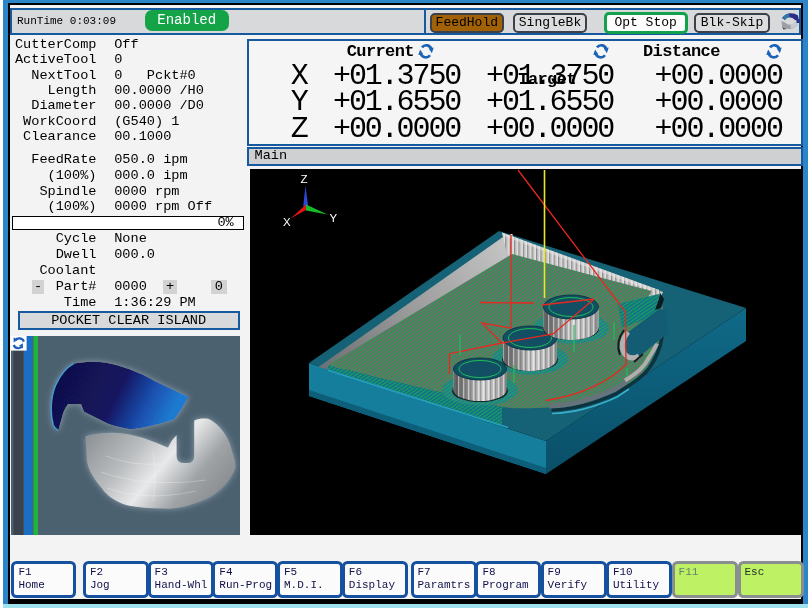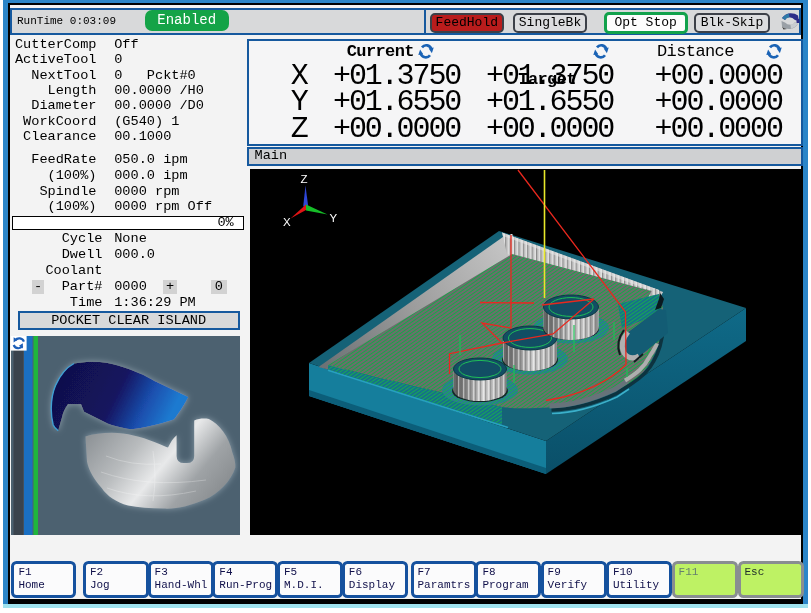--- a/index.html
+++ b/index.html
@@ -11,21 +11,21 @@
 
 <div class="abs" style="left:3px;top:0;width:805px;height:604px;background:#2b85c8;"></div>
 <div class="abs" style="left:3px;top:604px;width:805px;height:3.5px;background:#9fe2ee;"></div>
 <div class="abs" style="left:8px;top:3px;width:795px;height:601px;background:#000;"></div>
 <div class="abs" style="left:10px;top:5px;width:791px;height:594px;background:#f3f3f3;"></div>
 
 <div class="abs" style="left:10px;top:8px;width:416px;height:27px;background:#d8d9da;border:2px solid #16599e;"></div>
 <div class="abs" style="left:424px;top:8px;width:377px;height:27px;background:#d8d9da;border:2px solid #16599e;"></div>
 <div class="abs" style="left:17px;top:14px;font-size:11px;line-height:15px;">RunTime 0:03:09</div>
 <div class="abs" style="left:144.7px;top:10px;width:84px;height:21px;background:#14a347;border-radius:7px;color:#fff;font-size:14px;line-height:21px;text-align:center;">Enabled</div>
-<div class="abs" style="left:429.8px;top:12.5px;width:74px;height:20px;border:2px solid #3c4048;border-radius:5px;background:#b91c1c;font-size:13px;line-height:16px;text-align:center;">FeedHold</div>
+<div class="abs" style="left:429.8px;top:12.5px;width:74px;height:20px;border:2px solid #3c4048;border-radius:5px;background:#a16207;font-size:13px;line-height:16px;text-align:center;">FeedHold</div>
 <div class="abs" style="left:513px;top:12.5px;width:74px;height:20px;border:2px solid #3c4048;border-radius:5px;background:#dcdddf;font-size:13px;line-height:16px;text-align:center;">SingleBk</div>
 <div class="abs" style="left:603.6px;top:11.5px;width:84px;height:22px;border:3px solid #12a24c;border-radius:5px;background:#fdfdfd;font-size:13px;line-height:16px;text-align:center;">Opt Stop</div>
 <div class="abs" style="left:694px;top:12.5px;width:76px;height:20px;border:2px solid #3c4048;border-radius:5px;background:#dcdddf;font-size:13px;line-height:16px;text-align:center;">Blk-Skip</div>
 <svg class="abs" style="left:779px;top:11px;" width="22" height="20" viewBox="0 0 22 20">
   <path d="M3,7 Q6,3 11,2.2 Q16,2 19,4.5 L20,10 L16,9 Q13,5.5 8,6.5 L6,9 Z" fill="#2c2c88"></path>
   <path d="M3,7 Q6,3.5 10,2.6 L10.5,6.3 Q7,6.8 6,9 Z" fill="#2e7aa8"></path>
   <rect x="17.5" y="8" width="3" height="4" fill="#2c2c88"></rect>
   <path d="M19,13 Q16,17.5 11,18 Q6,18.3 3,15.5 L2.5,10 L6,11.5 Q9,14.8 14,13.5 L16,11 Z" fill="#9aa0a6"></path>
   <path d="M19,13 Q16,17 12,17.8 L11.5,14 Q15,13.4 16,11 Z" fill="#c9cdd1"></path>
   <path d="M3,15.5 Q5,17.5 8,18 L4.5,18.5 Z" fill="#3a3a3a"></path>
@@ -47,21 +47,21 @@
 00.1000</pre>
 <pre class="abs" style="left:2px;top:151.8px;width:94.5px;text-align:right;font-size:13.6px;line-height:15.87px;">FeedRate
 (100%)
 Spindle
 (100%)</pre>
 <pre class="abs" style="left:114.2px;top:151.8px;font-size:13.6px;line-height:15.87px;">050.0 ipm
 000.0 ipm
 0000 rpm
 0000 rpm Off</pre>
 <div class="abs" style="left:12.4px;top:215.8px;width:231.4px;height:14px;background:#fff;border:1px solid #000;font-size:13.6px;line-height:12.5px;text-align:right;padding-right:9px;">0%</div>
-<pre class="abs" style="left:8px;top:231.2px;width:94.5px;text-align:right;font-size:13.6px;line-height:15.95px;">Cycle
+<pre class="abs" style="left:2px;top:231.2px;width:94.5px;text-align:right;font-size:13.6px;line-height:15.95px;">Cycle
 Dwell
 Coolant
 Part#
 Time</pre>
 <pre class="abs" style="left:114.2px;top:231.2px;font-size:13.6px;line-height:15.95px;">None
 000.0
 
 0000
 1:36:29 PM</pre>
 <div class="abs" style="left:31.9px;top:279.9px;width:12.5px;height:13.8px;background:#d2d2d2;font-size:13.6px;line-height:13.5px;text-align:center;">-</div>
@@ -112,21 +112,21 @@
 </g>
 <g fill="#1d5fb8">
   <polygon points="2.6,1.2 2.6,6.4 6.6,3.8"></polygon>
   <polygon points="11.9,12.4 11.9,7.2 7.9,9.8"></polygon>
 </g>
 </svg>
 
 <div class="abs" style="left:246.5px;top:38.5px;width:556px;height:107.5px;background:#f5f5f6;border:2px solid #16599e;"></div>
 <div class="abs" style="left:346.7px;top:43.5px;font-size:17px;font-weight:700;letter-spacing:-0.6px;line-height:16px;">Current</div>
 <div class="abs" style="left:518.3px;top:43.5px;font-size:17px;font-weight:700;letter-spacing:-0.6px;line-height:16px;margin-top:28px;">Target</div>
-<div class="abs" style="left:657px;top:43.5px;font-size:17px;font-weight:400;letter-spacing:-0.6px;line-height:16px;">Distance</div>
+<div class="abs" style="left:643px;top:43.5px;font-size:17px;font-weight:700;letter-spacing:-0.6px;line-height:16px;">Distance</div>
 <svg class="abs refr" style="left:417.5px;top:43px;">
     <use href="#refricon"></use>
   </svg>
 <svg class="abs refr" style="left:593.2px;top:43px;">
     <use href="#refricon"></use>
   </svg>
 <svg class="abs refr" style="left:765.5px;top:43px;">
     <use href="#refricon"></use>
   </svg>
 <svg width="0" height="0" style="position:absolute">

